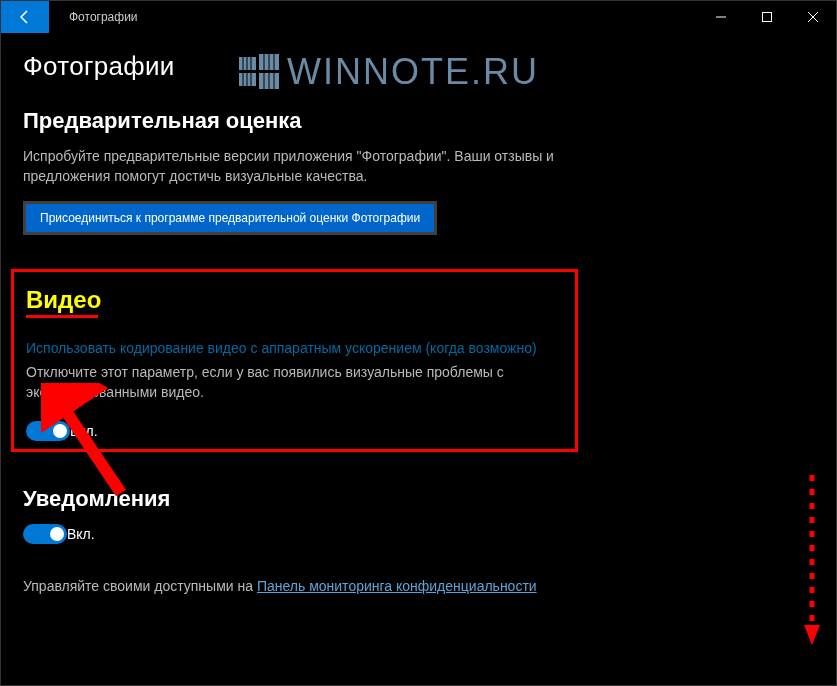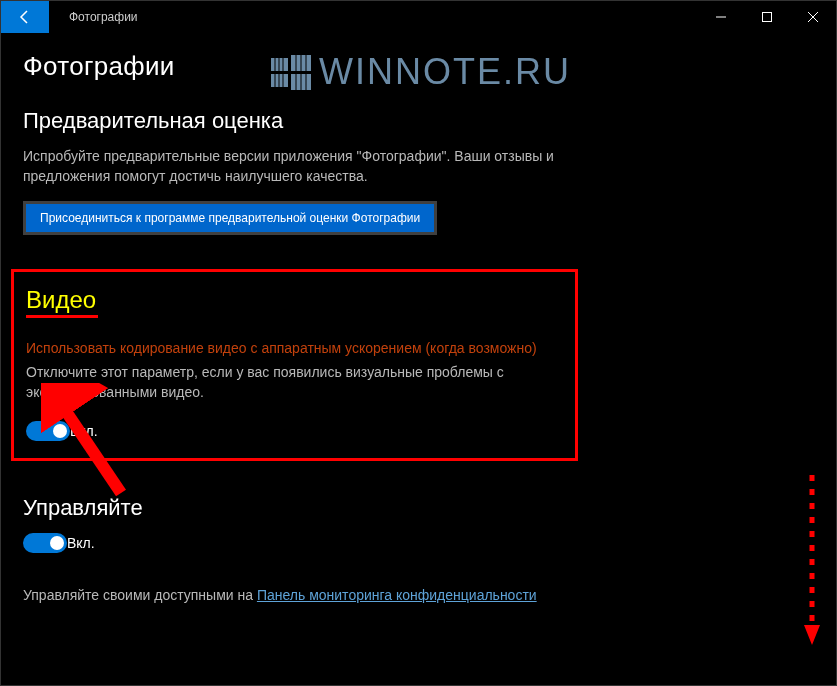--- a/index.html
+++ b/index.html
@@ -57,21 +57,21 @@
       position: relative;
     }
     .page-heading {
       font-size: 26px;
       font-weight: 400;
       margin-bottom: 26px;
       letter-spacing: 0.3px;
     }
     .section-heading {
       font-size: 22px;
-      font-weight: 400;
+      font-weight: 700;
       margin-bottom: 12px;
     }
     .section-heading.yellow {
       color: #ffff00;
       font-size: 24px;
       position: relative;
       display: inline-block;
     }
     .yellow-underline {
       position: absolute;
@@ -83,21 +83,21 @@
     }
     .desc-text {
       font-size: 14px;
       color: #b9b9b9;
       line-height: 1.45;
       margin-bottom: 14px;
       max-width: 600px;
     }
     .green-text {
       font-size: 14px;
-      color: #c2410c;
+      color: #0369a1;
       margin-bottom: 6px;
     }
     .blue-btn {
       background: #0066cc;
       border: 3px solid #404040;
       color: #fff;
       font-size: 12px;
       padding: 7px 14px;
       display: inline-block;
     }
@@ -122,40 +122,40 @@
       background: #fff;
       border-radius: 50%;
     }
     .toggle-label {
       font-size: 14px;
       color: #fff;
     }
     .section { margin-bottom: 34px; }
     .highlight-box {
       border: 3px solid #ff0000;
-      padding: 14px 12px 17px 12px;
+      padding: 14px 12px 8px 12px;
       margin-left: -12px;
       margin-right: 236px;
       margin-bottom: 34px;
     }
     .link {
       color: #5ea3d8;
       text-decoration: underline;
     }
     .priv-line {
       font-size: 14px;
       color: #b9b9b9;
       margin-bottom: 12px;
     }
     .watermark {
       position: absolute;
       top: 50px;
-      left: 270px;
-      display: flex;
-      align-items: center;
+      left: 238px;
+      display: flex;
+      align-items: flex-start;
       gap: 8px;
       pointer-events: none;
     }
     .watermark-text {
       font-size: 36px;
       color: #6a8aa5;
       letter-spacing: 2px;
       font-weight: 400;
     }
     .watermark-logo {
@@ -206,42 +206,42 @@
       </div>
     </div>
   </div>
 
   <div class="content">
 
     <div class="page-heading">Фотографии</div>
 
     <div class="section">
       <div class="section-heading">Предварительная оценка</div>
-      <div class="desc-text">Испробуйте предварительные версии приложения "Фотографии". Ваши отзывы и предложения помогут достичь наилучшего качества.</div>
+      <div class="desc-text">Испробуйте предварительные версии приложения "Фотографии". Ваши отзывы и предложения помогут достичь визуальные качества.</div>
       <div class="blue-btn">Присоединиться к программе предварительной оценки Фотографии</div>
     </div>
 
     <div class="highlight-box">
       <div class="section-heading yellow">
         <span>Видео</span>
         <span class="yellow-underline"></span>
       </div>
       <div style="height:14px"></div>
       <div class="green-text">Использовать кодирование видео с аппаратным ускорением (когда возможно)</div>
       <div class="desc-text" style="margin-bottom:19px">Отключите этот параметр, если у вас появились визуальные проблемы с экспортированными видео.</div>
       <div class="toggle-row">
         <div class="toggle">
           <div class="toggle-knob"></div>
         </div>
         <div class="toggle-label">Вкл.</div>
       </div>
     </div>
 
     <div class="section">
-      <div class="section-heading">Управляйте</div>
+      <div class="section-heading">Уведомления</div>
       <div class="toggle-row">
         <div class="toggle">
           <div class="toggle-knob"></div>
         </div>
         <div class="toggle-label">Вкл.</div>
       </div>
     </div>
 
     <div class="section">
       <div class="priv-line">

